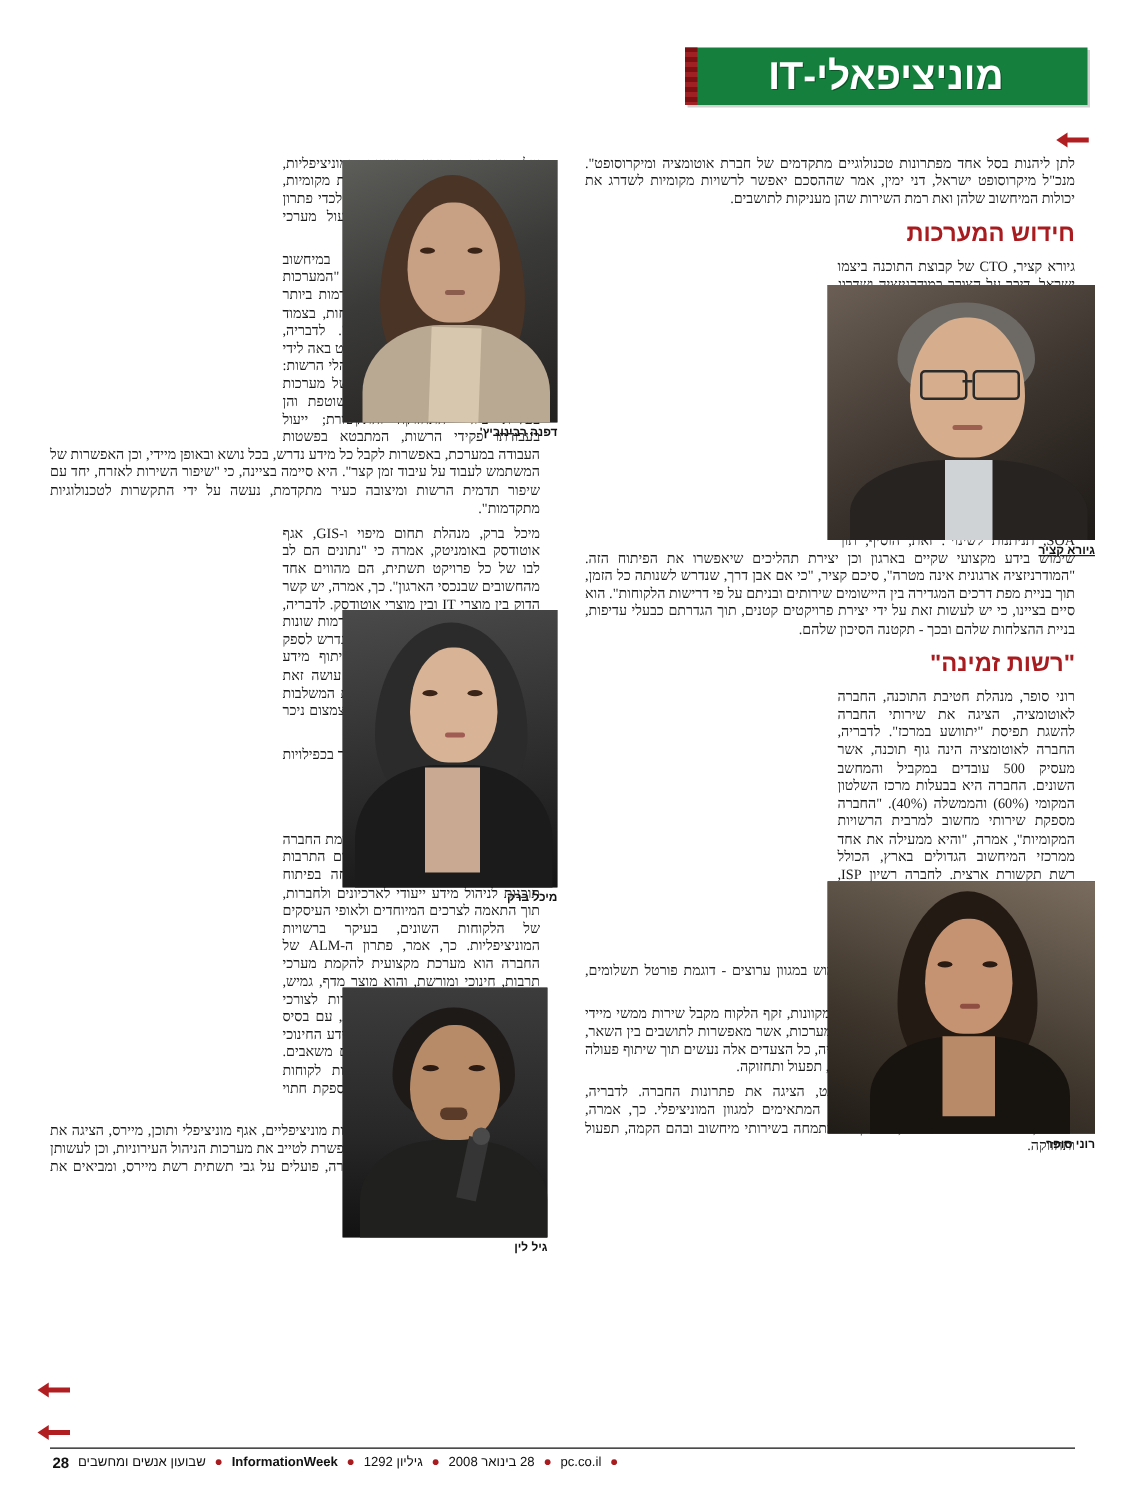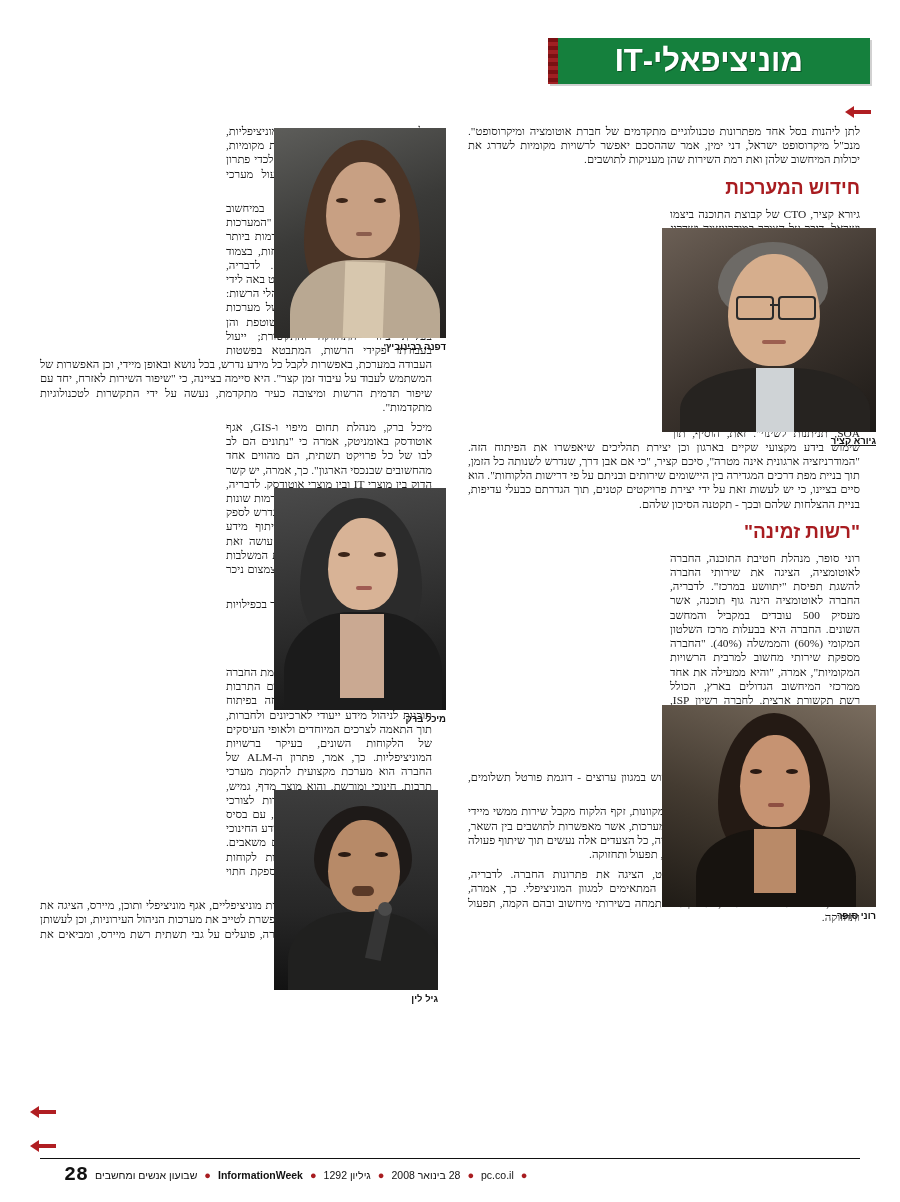--- a/index.html
+++ b/index.html
@@ -171,23 +171,22 @@
     align-items: center;
     justify-content: flex-end;
     direction: rtl;
     font-family: "Liberation Sans", sans-serif;
     font-size: 10.5px;
     color: #111;
     gap: 7px;
   }
   .footer .pagenum {
     font-weight: bold;
-    font-size: 20px;
-    margin-left: 24px;
-    font-family: Liberation Mono, monospace;
+    font-size: 12px;
+    margin-left: 2px;
   }
   .footer .dot { color: #a81c20; font-size: 11px; }
   .footer .brand { font-weight: bold; }
 </style>
 </head>
 <body>
 
 <div class="masthead">
   <span class="masthead-text">מוניציפאלי-IT</span>
 </div>

